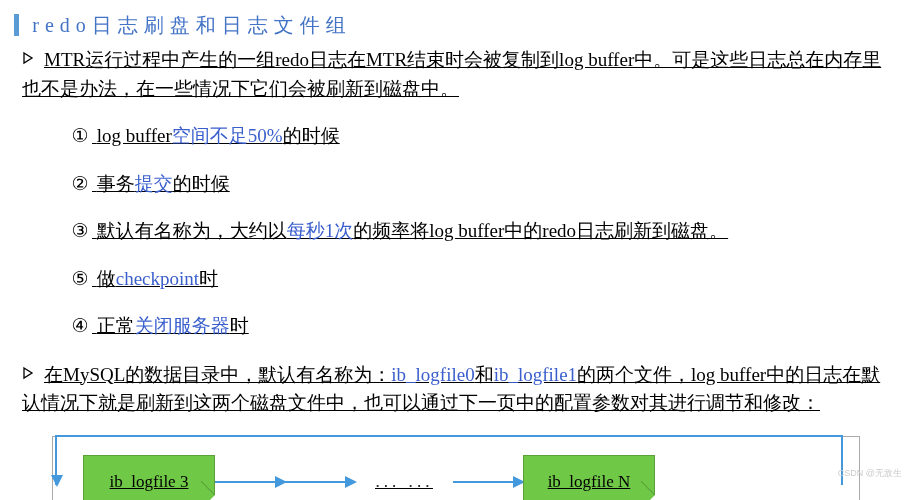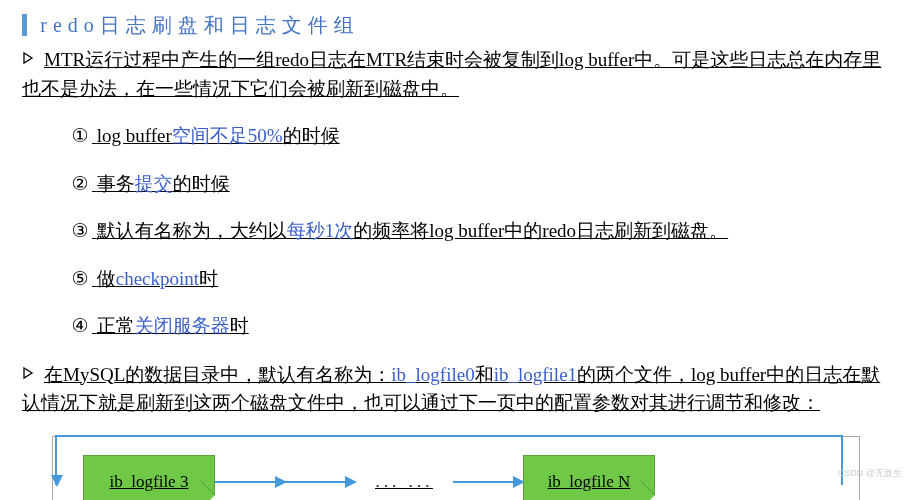--- a/index.html
+++ b/index.html
@@ -9,21 +9,21 @@
     height: 500px;
     background: #fff;
     font-family: "Microsoft YaHei", "SimSun", sans-serif;
     font-size: 19px;
     color: #000;
     line-height: 1.5;
     position: relative;
     overflow: hidden;
   }
   .title-wrap {
-    padding: 10px 0 6px 22px;
+    padding: 10px 0 6px 14px;
   }
   .title-bar {
     display: inline-block;
     width: 5px;
     height: 22px;
     background: #5b9bd5;
     vertical-align: middle;
     margin-right: 8px;
   }
   .title-text {

